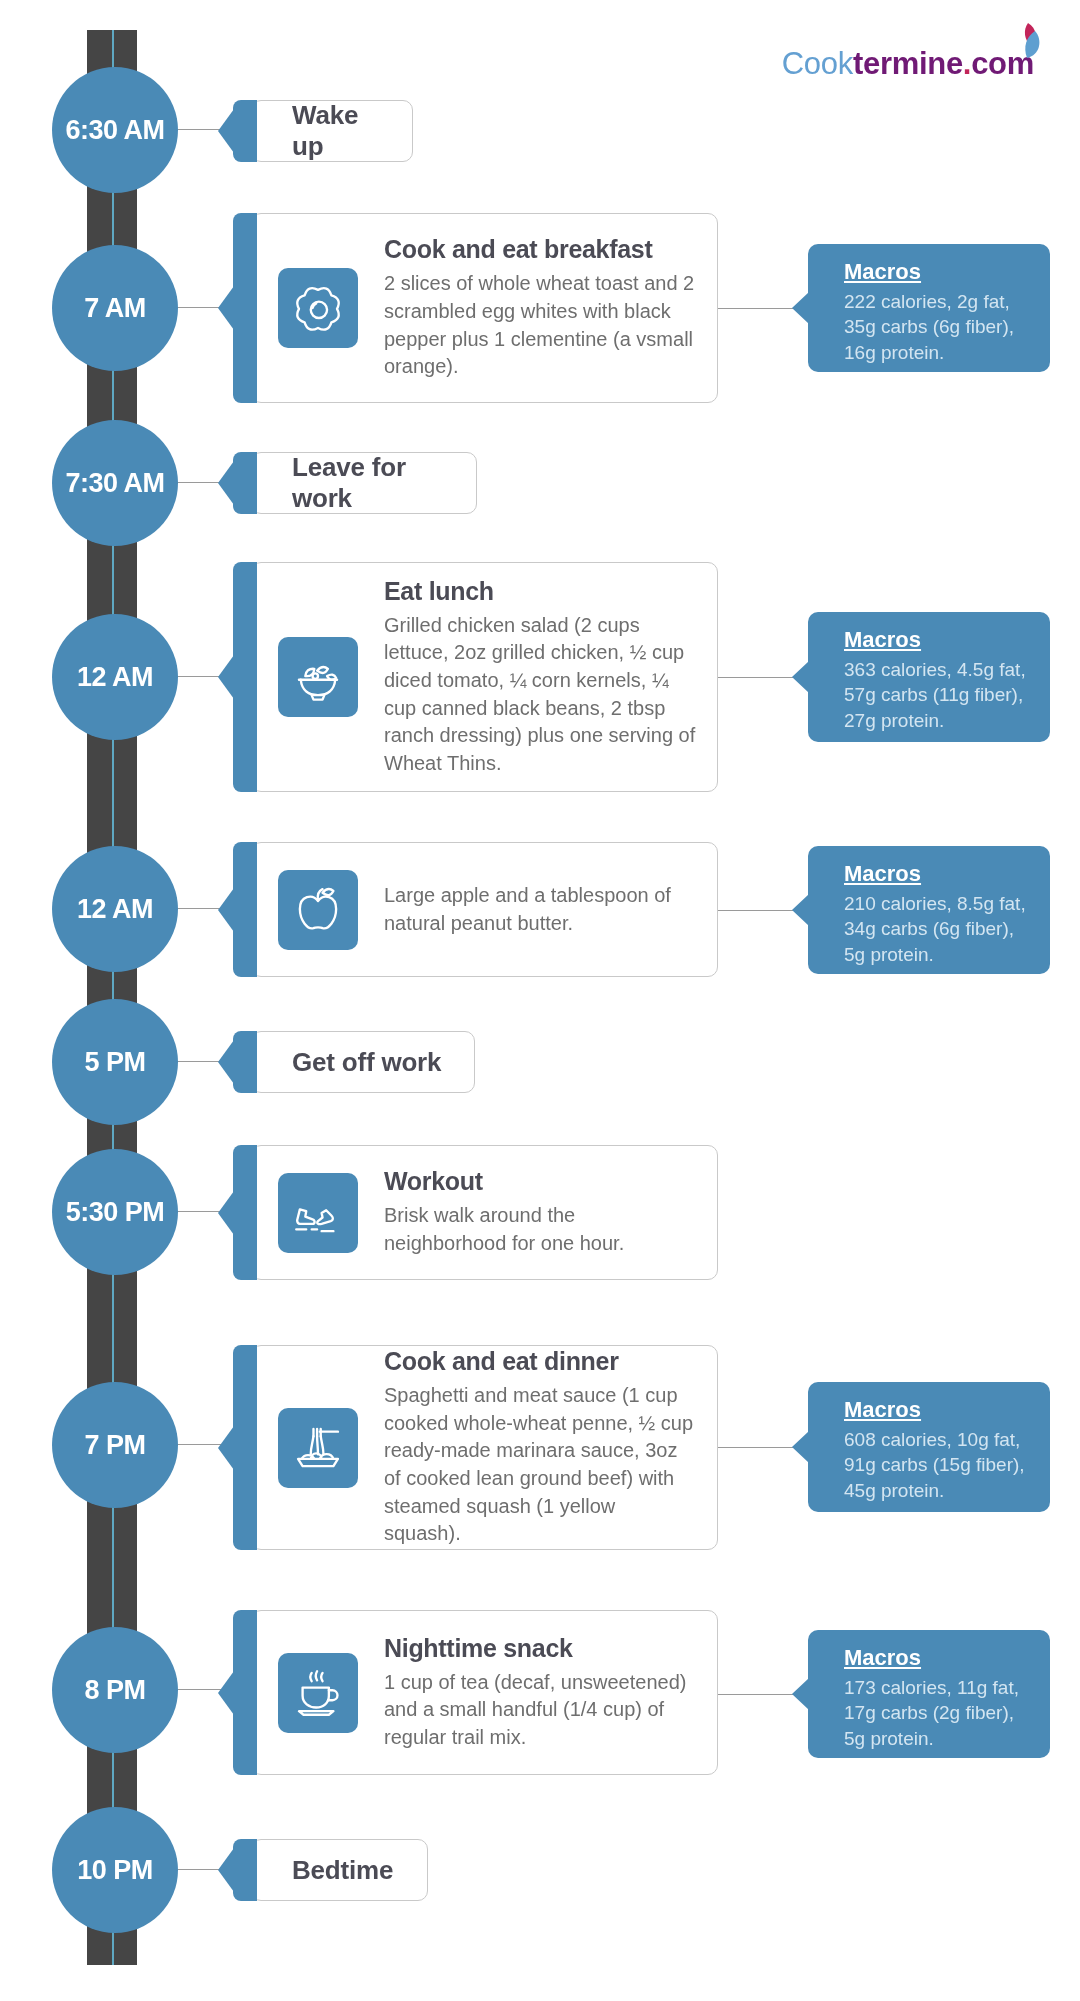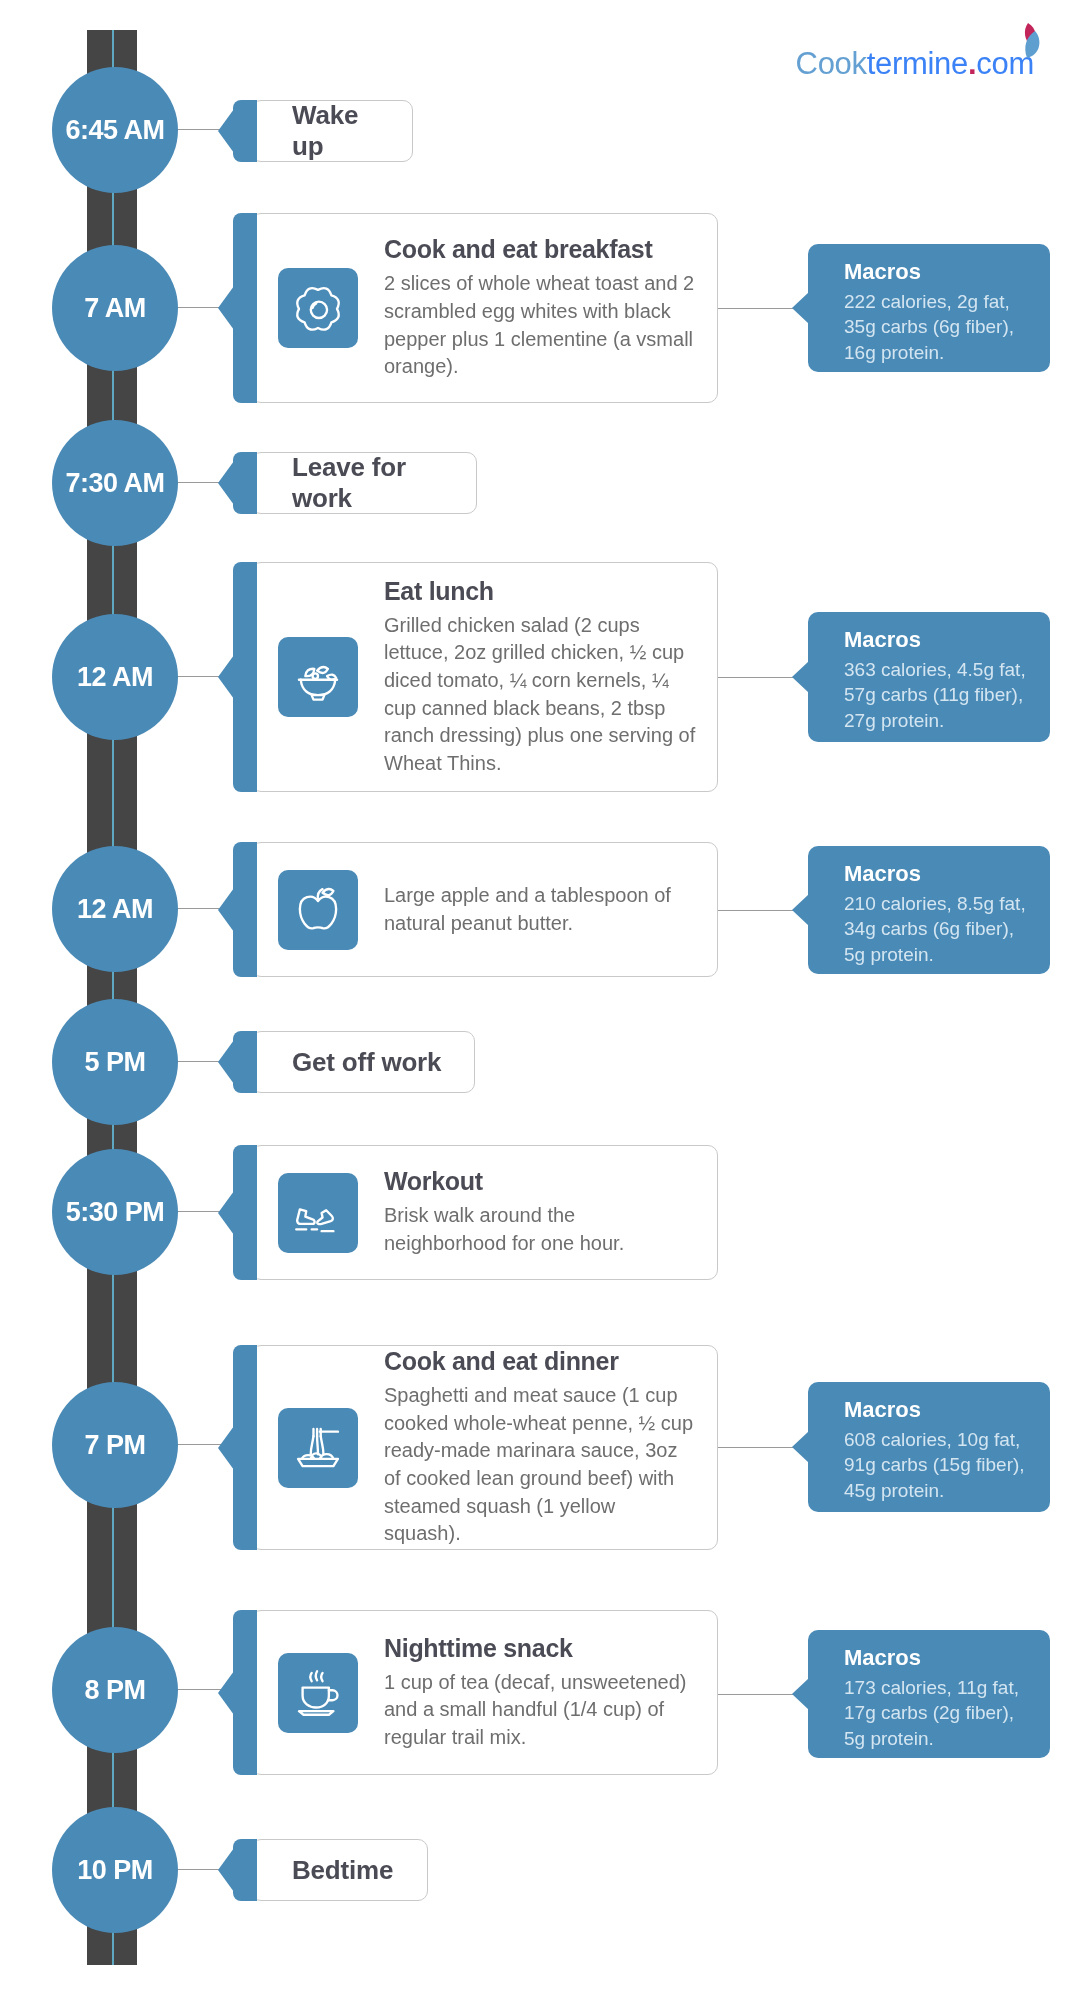--- a/index.html
+++ b/index.html
@@ -10,21 +10,21 @@
     --blue:#4a8ab6;--bar:#454545;--barline:#5fa8c2;
     --title:#4b4b55;--body:#6e6e6e;--border:#c9c9c9;--conn:#9a9a9a;
   }
   
   .bar{position:absolute;left:87px;top:30px;width:50px;height:1935px;background:var(--bar);}
   .bar::after{content:"";position:absolute;left:25px;top:0;width:2px;height:100%;background:var(--barline);}
 
   
   .logo{position:absolute;top:46px;right:46px;font-size:31px;letter-spacing:-0.3px;white-space:nowrap;}
   .logo .lp-blue{color:#64a0d2;}
-  .logo .lp-dark{color:#3b82f6;}
+  .logo .lp-dark{color:#701a75;font-weight:bold;}
   .logo .lp-dot{color:#c2255a;font-weight:bold;}
   .logo-leaf{position:absolute;right:-10px;top:-24px;}
 
   
   .event{display:contents;}
   .e0{--cy:130px;--ct:100px;--ch:62px;--cw:180px;}
   .e1{--cy:308px;--ct:213px;--ch:190px;--cw:485px;--mt:244px;--mh:128px;}
   .e2{--cy:483px;--ct:452px;--ch:62px;--cw:244px;}
   .e3{--cy:677px;--ct:562px;--ch:230px;--cw:485px;--mt:612px;--mh:130px;}
   .e4{--cy:909px;--ct:842px;--ch:135px;--cw:485px;--mt:846px;--mh:128px;}
@@ -64,42 +64,42 @@
   .title{font-size:25px;font-weight:bold;color:var(--title);letter-spacing:-0.3px;margin-bottom:6px;}
   .desc{font-size:20px;color:var(--body);line-height:1.38;max-width:345px;}
 
   .macros{
     position:absolute;left:808px;top:var(--mt);width:242px;height:var(--mh);
     background:var(--blue);border-radius:10px;box-sizing:border-box;
     padding:15px 16px 15px 36px;color:#fff;z-index:2;
   }
   .macros::before{content:"";position:absolute;left:-16px;top:50%;margin-top:-16px;width:0;height:0;
     border-right:17px solid var(--blue);border-top:16px solid transparent;border-bottom:16px solid transparent;}
-  .m-title{font-weight:bold;font-size:22px;margin-bottom:4px;}
+  .m-title{font-weight:bold;font-size:22px;margin-bottom:4px;text-decoration:underline;}
   .m-text{font-size:19px;line-height:1.34;color:#d3e5f1;}
 </style>
 </head>
 <body>
 
 <div id="canvas">
 
   <div class="bar"></div>
 
   <div class="logo">
     <svg class="logo-leaf" width="40" height="44" viewBox="0 0 40 44">
       <path d="M24 1 C33 6 34 17 27 25 C20 17 19 8 24 1 Z" fill="#c2255a"></path>
       <path d="M31 9 C39 18 36 33 23 36 C19 25 22 15 31 9 Z" fill="#5e9fd0"></path>
     </svg>
     <span class="lp-blue">Cook</span><span class="lp-dark">termine</span><span class="lp-dot">.</span><span class="lp-dark">com</span>
   </div>
 
   
   <div class="event simple e0">
     <div class="circle">
-        <span>6:45 AM</span>
+        <span>6:30 AM</span>
       </div>
     <div class="conn"></div>
     <div class="card">
       <div class="card-body">
           <span class="label">Wake up</span>
         </div>
       <div class="tab">
           <div class="notch"></div>
         </div>
     </div>

